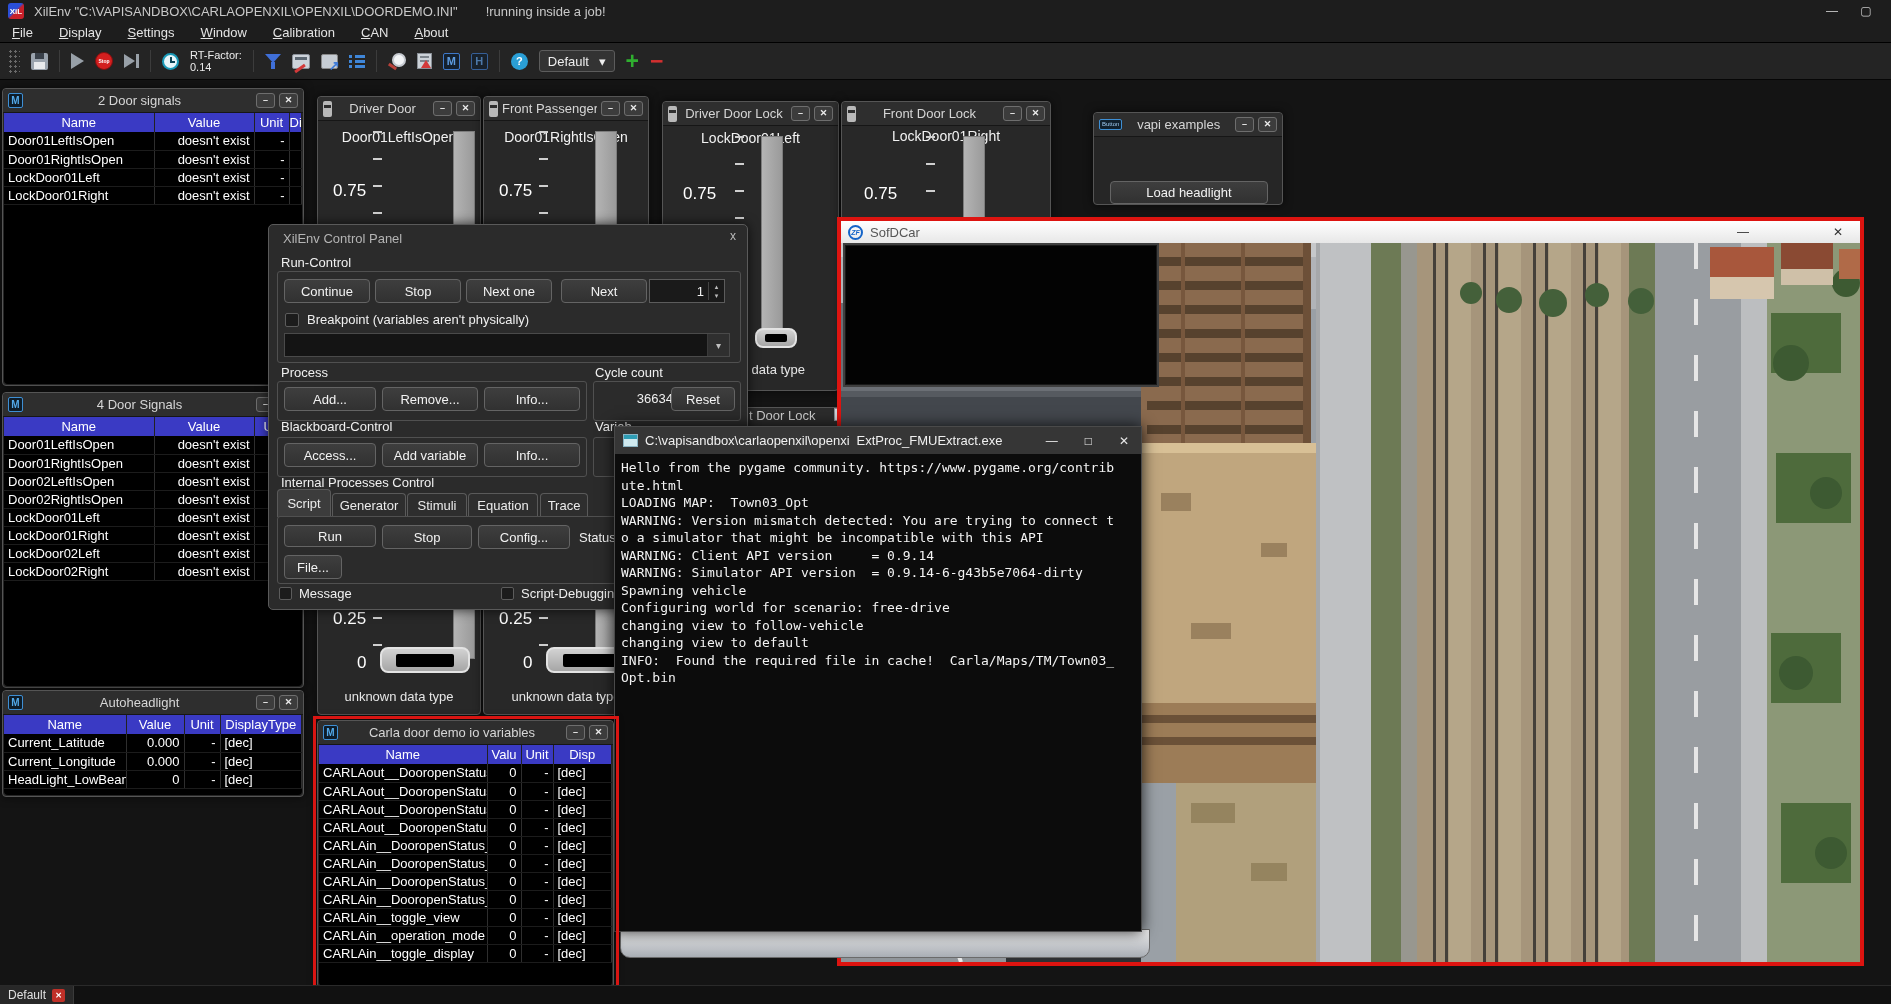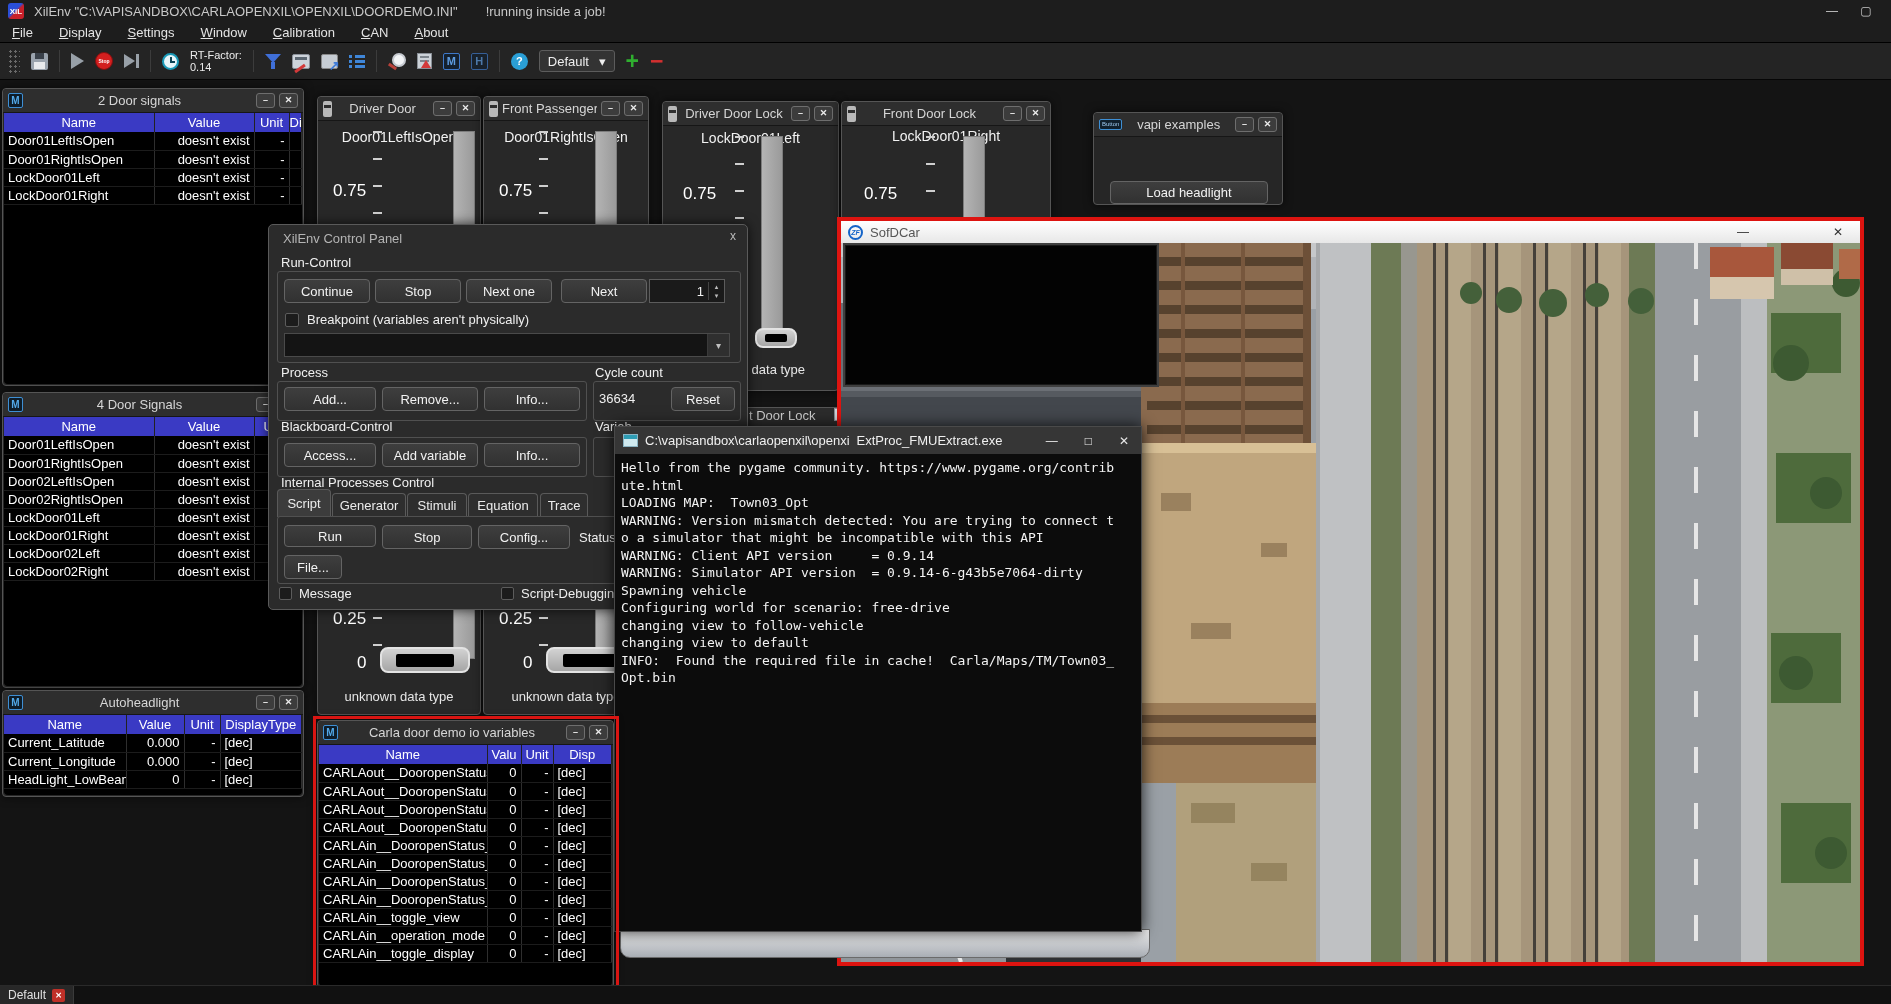--- a/index.html
+++ b/index.html
@@ -468,21 +468,21 @@
     <span class="arrowseg">▾</span>
   </div>
 
   <div class="cp-label" style="left:12px;top:140px">Process</div>
   <div class="cp-label" style="left:326px;top:140px">Cycle count</div>
   <div class="gbox" style="left:8px;top:156px;width:310px;height:40px"></div>
   <div class="btn" style="left:15px;top:162px;width:92px;height:24px">Add...</div>
   <div class="btn" style="left:113px;top:162px;width:96px;height:24px">Remove...</div>
   <div class="btn" style="left:215px;top:162px;width:96px;height:24px">Info...</div>
   <div class="gbox" style="left:324px;top:156px;width:148px;height:40px"></div>
-  <div class="cp-label" style="left:330px;top:166px;width:66px;text-align:left">36634</div>
+  <div class="cp-label" style="left:338px;top:166px;width:66px;text-align:right">36634</div>
   <div class="btn" style="left:402px;top:162px;width:64px;height:24px">Reset</div>
 
   <div class="cp-label" style="left:12px;top:194px">Blackboard-Control</div>
   <div class="cp-label" style="left:326px;top:194px;width:40px;overflow:hidden;white-space:nowrap">Variab</div>
   <div class="gbox" style="left:8px;top:212px;width:310px;height:40px"></div>
   <div class="btn" style="left:15px;top:218px;width:92px;height:24px">Access...</div>
   <div class="btn" style="left:113px;top:218px;width:96px;height:24px">Add variable</div>
   <div class="btn" style="left:215px;top:218px;width:96px;height:24px">Info...</div>
   <div class="gbox" style="left:324px;top:212px;width:148px;height:40px"></div>
 

